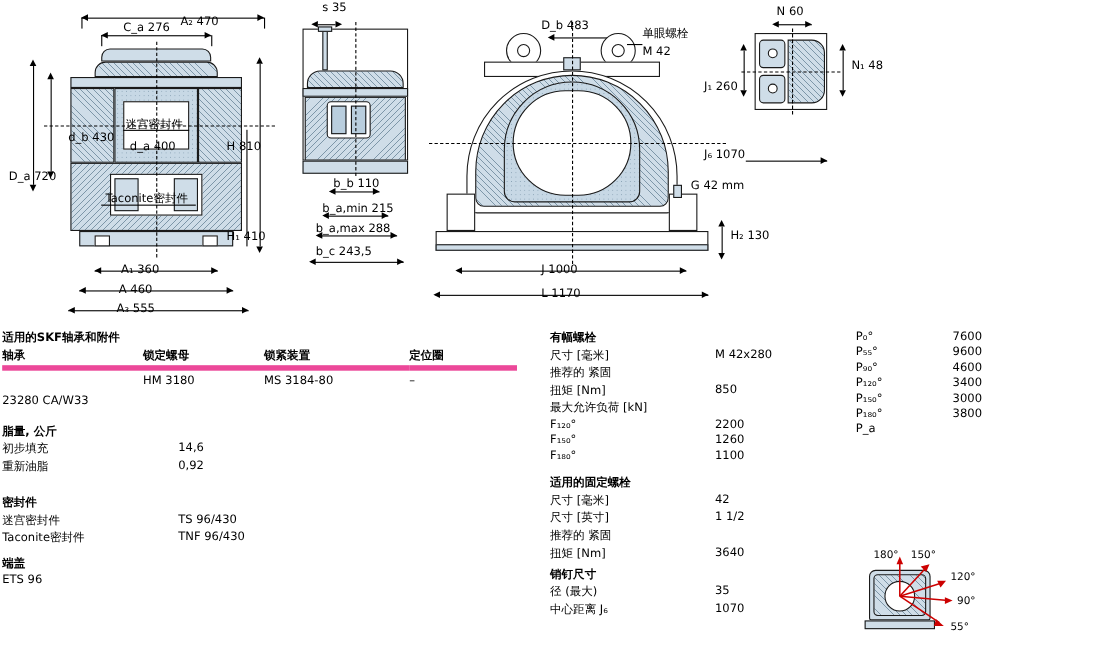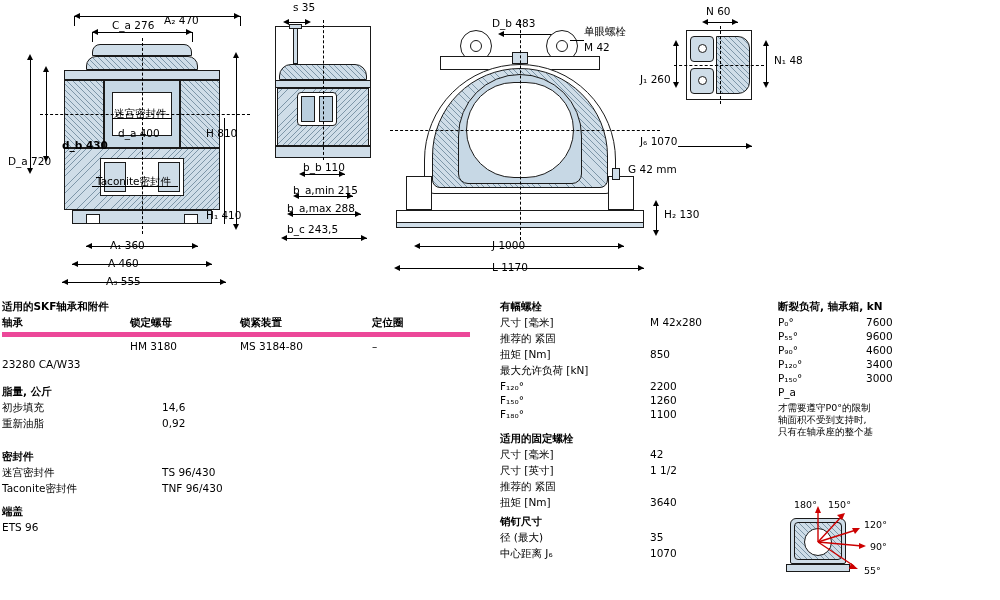--- a/index.html
+++ b/index.html
@@ -95,21 +95,21 @@
   <div class="part fill-lblue" style="left:72px;top:210px;width:140px;height:14px;"></div>
   <div class="part fill-w" style="left:86px;top:214px;width:14px;height:10px;"></div>
   <div class="part fill-w" style="left:184px;top:214px;width:14px;height:10px;"></div>
 
   <div class="dash-v" style="left:142px;top:38px;height:196px;"></div>
   <div class="dash-h" style="left:40px;top:114px;width:210px;"></div>
 
   <div class="ln vl" style="left:46px;top:72px;height:84px;"></div>
   <div class="ar ar-u" style="left:43px;top:66px;"></div>
   <div class="ar ar-d" style="left:43px;top:156px;"></div>
-  <div class="lbl abs" style="left:62px;top:140px;font-weight:bold;">d_b 430</div>
+  <div class="lbl abs" style="left:62px;top:120px;">d_b 430</div>
   <div class="lbl abs" style="left:118px;top:128px;">d_a 400</div>
   <div class="lbl abs" style="left:8px;top:156px;">D_a 720</div>
 
   <div class="ln vl" style="left:30px;top:60px;height:108px;"></div>
   <div class="ar ar-u" style="left:27px;top:54px;"></div>
   <div class="ar ar-d" style="left:27px;top:168px;"></div>
 
   <div class="lbl abs" style="left:114px;top:108px;">迷宫密封件</div>
   <div class="lbl abs" style="left:96px;top:176px;">Taconite密封件</div>
   <div class="ln hl" style="left:92px;top:186px;width:86px;"></div>
@@ -401,21 +401,20 @@
         </tr>
     <tr>
           <td>中心距离 J₆</td>
           <td>1070</td>
         </tr>
   </tbody>
     </table>
 </div>
 
 <div class="abs" style="left:778px;top:300px;width:215px;">
-  <div class="sec-title">断裂负荷,  轴承箱, kN</div>
   <table class="tbl" style="width:180px;">
     <tbody>
         <tr>
           <td style="width:88px;">P₀°</td>
           <td>7600</td>
         </tr>
     <tr>
           <td>P₅₅°</td>
           <td>9600</td>
         </tr>
@@ -425,28 +424,29 @@
         </tr>
     <tr>
           <td>P₁₂₀°</td>
           <td>3400</td>
         </tr>
     <tr>
           <td>P₁₅₀°</td>
           <td>3000</td>
         </tr>
     <tr>
+          <td>P₁₈₀°</td>
+          <td>3800</td>
+        </tr>
+    <tr>
           <td>P_a</td>
           <td></td>
         </tr>
   </tbody>
     </table>
-  <div class="lbl sm" style="white-space:pre-line;margin-top:2px;line-height:1.25;">才需要遵守P0°的限制
-轴面积不受到支持时,
-只有在轴承座的整个基</div>
 </div>
 
 <div class="abs" style="left:780px;top:500px;width:215px;height:96px;">
 
   <div class="part fill-lblue" style="left:10px;top:18px;width:56px;height:46px;border-radius:6px 6px 2px 2px;"></div>
   <div class="part hatch" style="left:14px;top:22px;width:48px;height:38px;border-radius:4px;"></div>
   <div class="part fill-w" style="left:24px;top:28px;width:28px;height:28px;border-radius:50%;"></div>
   <div class="part fill-lblue" style="left:6px;top:64px;width:64px;height:8px;"></div>
 
   <svg width="215" height="96" style="position:absolute;left:0;top:0;">

